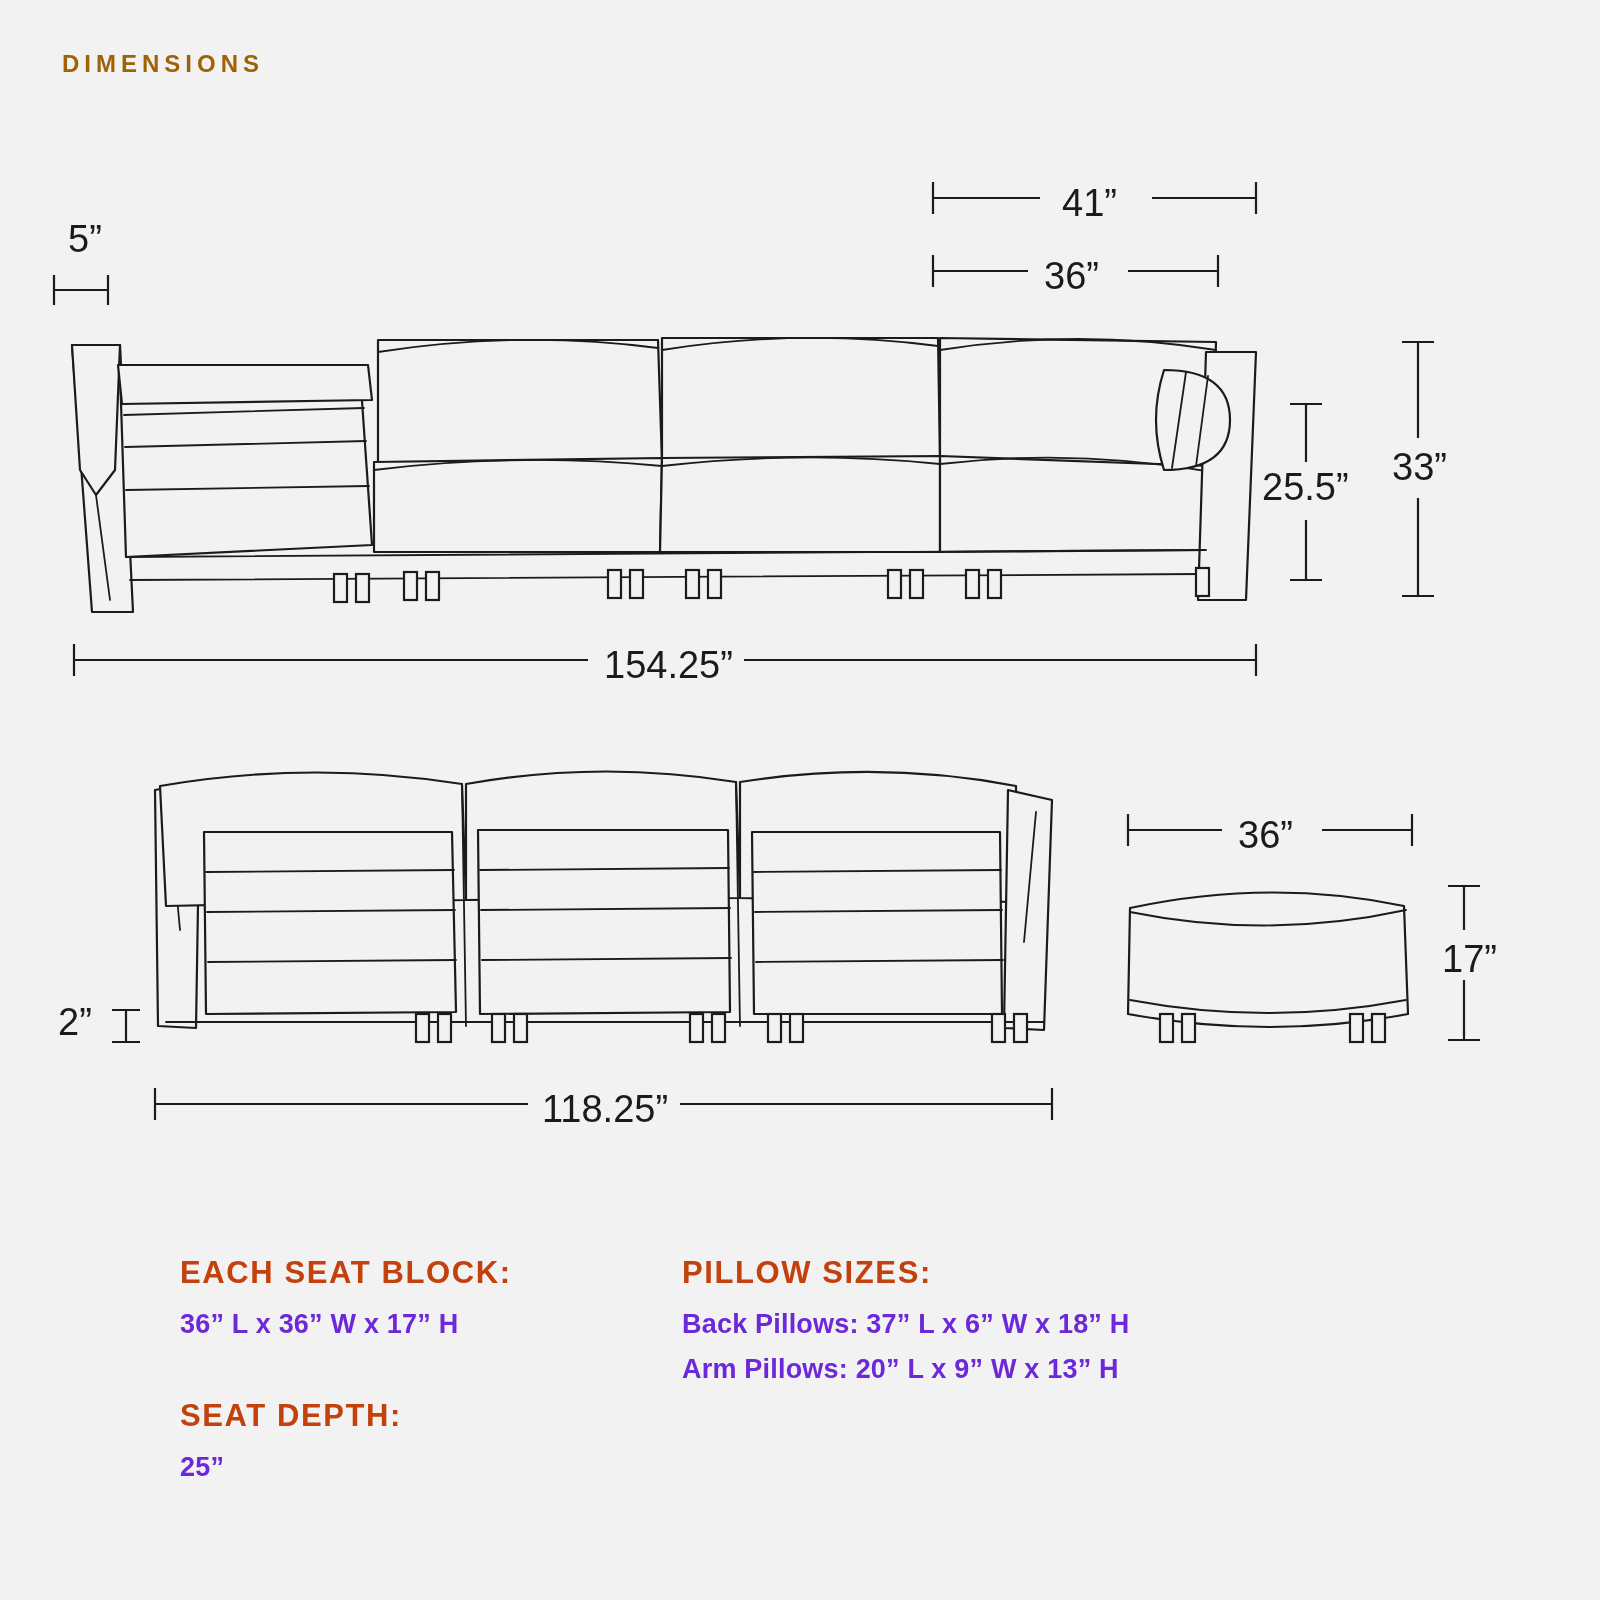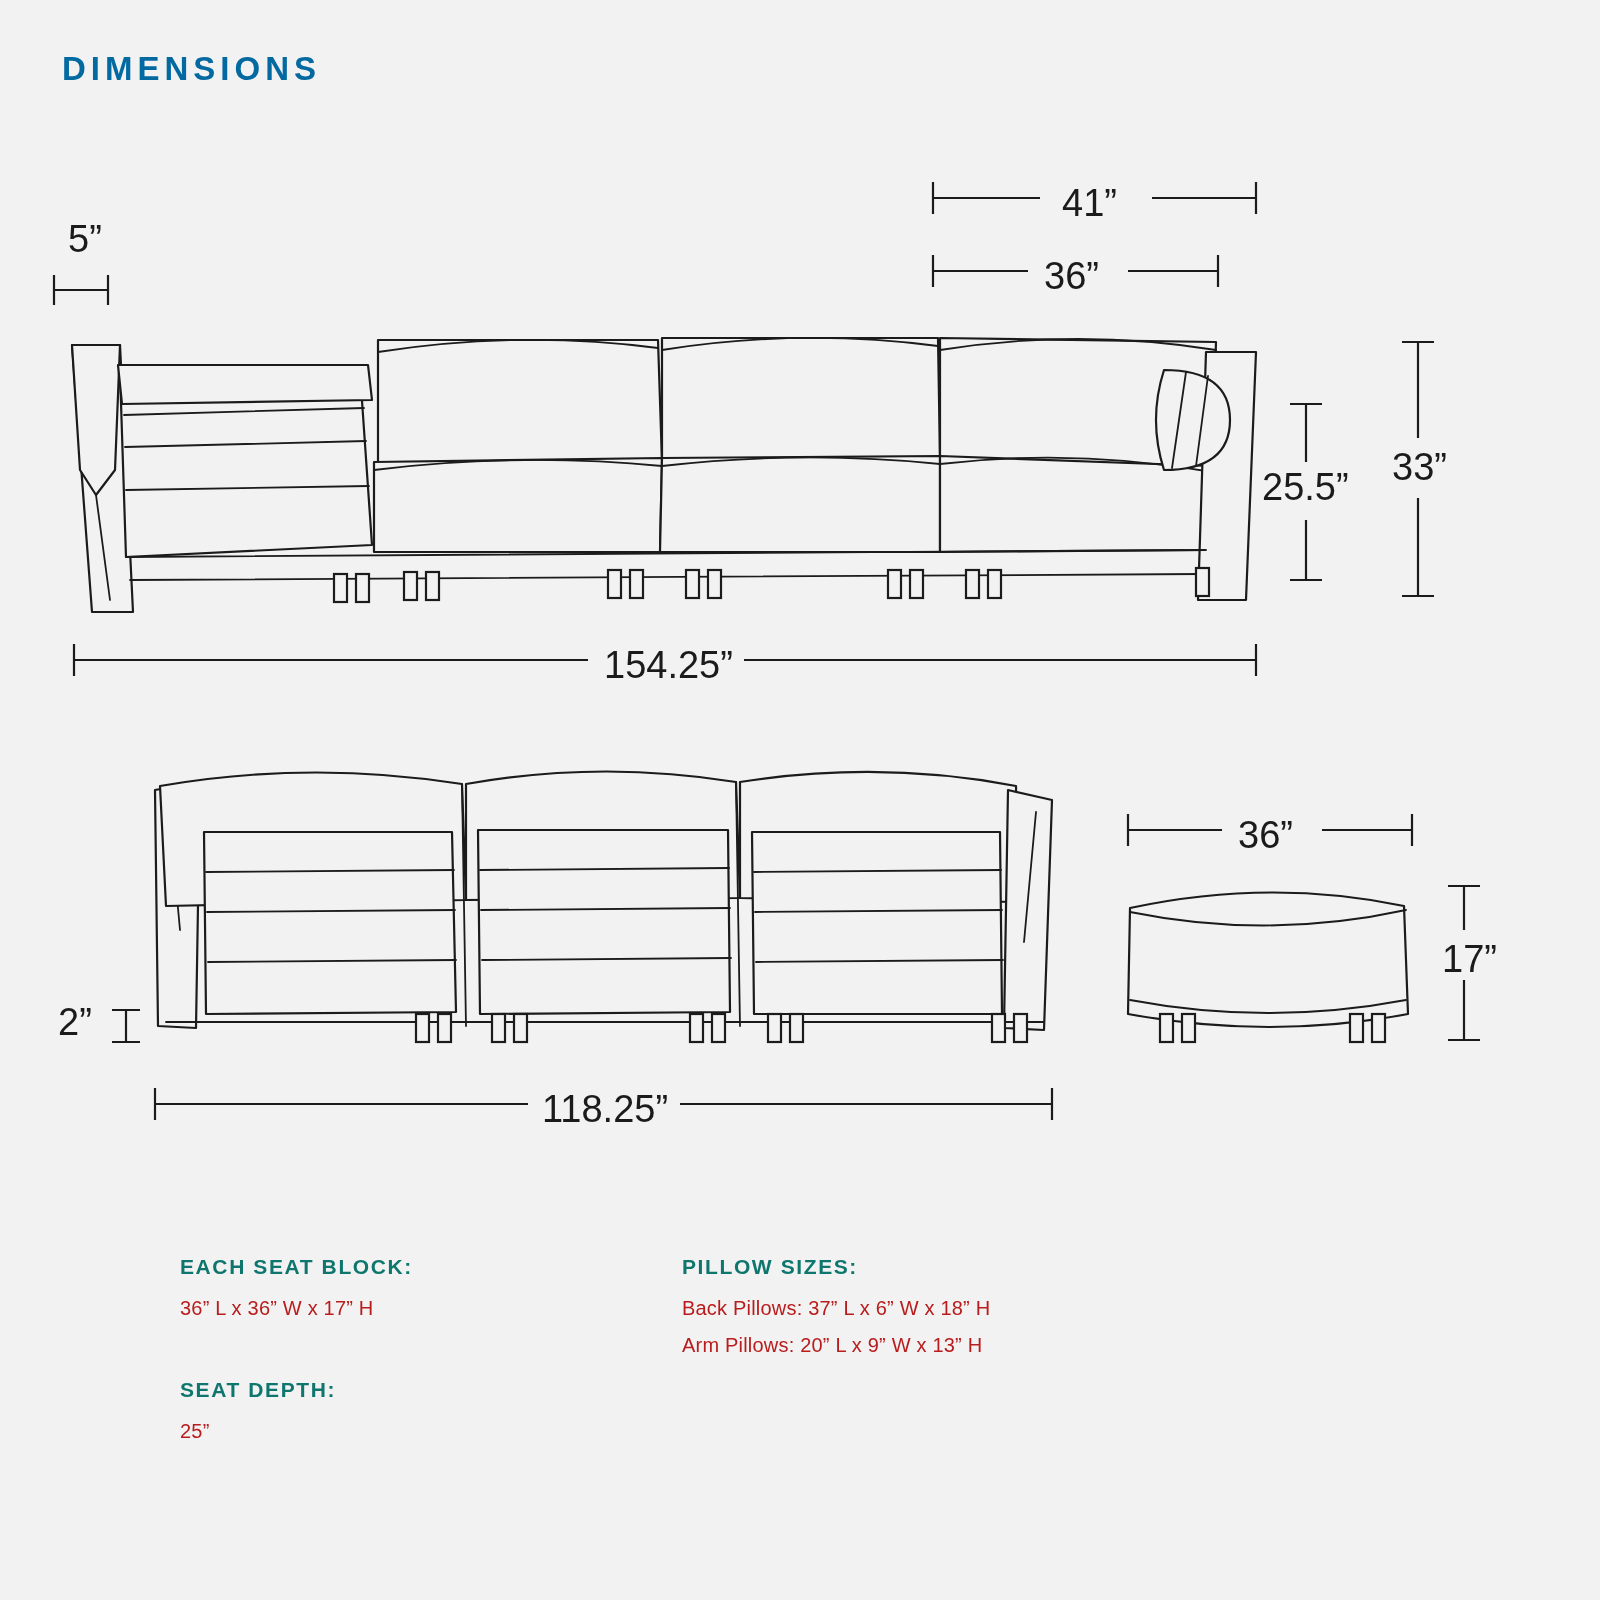--- a/index.html
+++ b/index.html
@@ -16,24 +16,24 @@
     overflow: hidden;
   }
   #page-root {
     position: absolute;
     inset: 0;
   }
   .page-title {
     position: absolute;
     left: 62px;
     top: 50px;
-    font-size: 33px;
+    font-size: 24px;
     font-weight: bold;
     letter-spacing: 5px;
-    color: #0369a1;
+    color: #a16207;
   }
   svg.diagram {
     position: absolute;
     left: 0;
     top: 0;
     width: 1600px;
     height: 1600px;
   }
   .dimline { stroke: #1b1b1b; stroke-width: 2.2; fill: none; }
   .furn { stroke: #1b1b1b; stroke-width: 2.2; fill: #f2f2f2; stroke-linejoin: round; stroke-linecap: round; }
@@ -50,31 +50,32 @@
     left: 180px;
     top: 1255px;
     width: 1300px;
     display: flex;
     gap: 62px;
   }
   .spec-col { display: flex; flex-direction: column; }
   .spec-col.col-left { width: 440px; }
   .spec-col.col-right { width: 760px; }
   .spec-heading {
-    font-size: 21px;
+    font-size: 31px;
     font-weight: bold;
     letter-spacing: 1.6px;
     margin-bottom: 18px;
-    color: #0f766e;
+    color: #c2410c;
   }
   .spec-value {
-    font-size: 20px;
-    color: #b91c1c;
+    font-size: 27px;
+    color: #6d28d9;
     margin-bottom: 14px;
     letter-spacing: 0.2px;
+    font-weight: bold;
   }
   .spec-group { margin-bottom: 44px; }
   .spec-group:last-child { margin-bottom: 0; }
 </style>
 </head>
 <body>
 
 <div id="page-root">
 
   <div class="page-title">DIMENSIONS</div>

